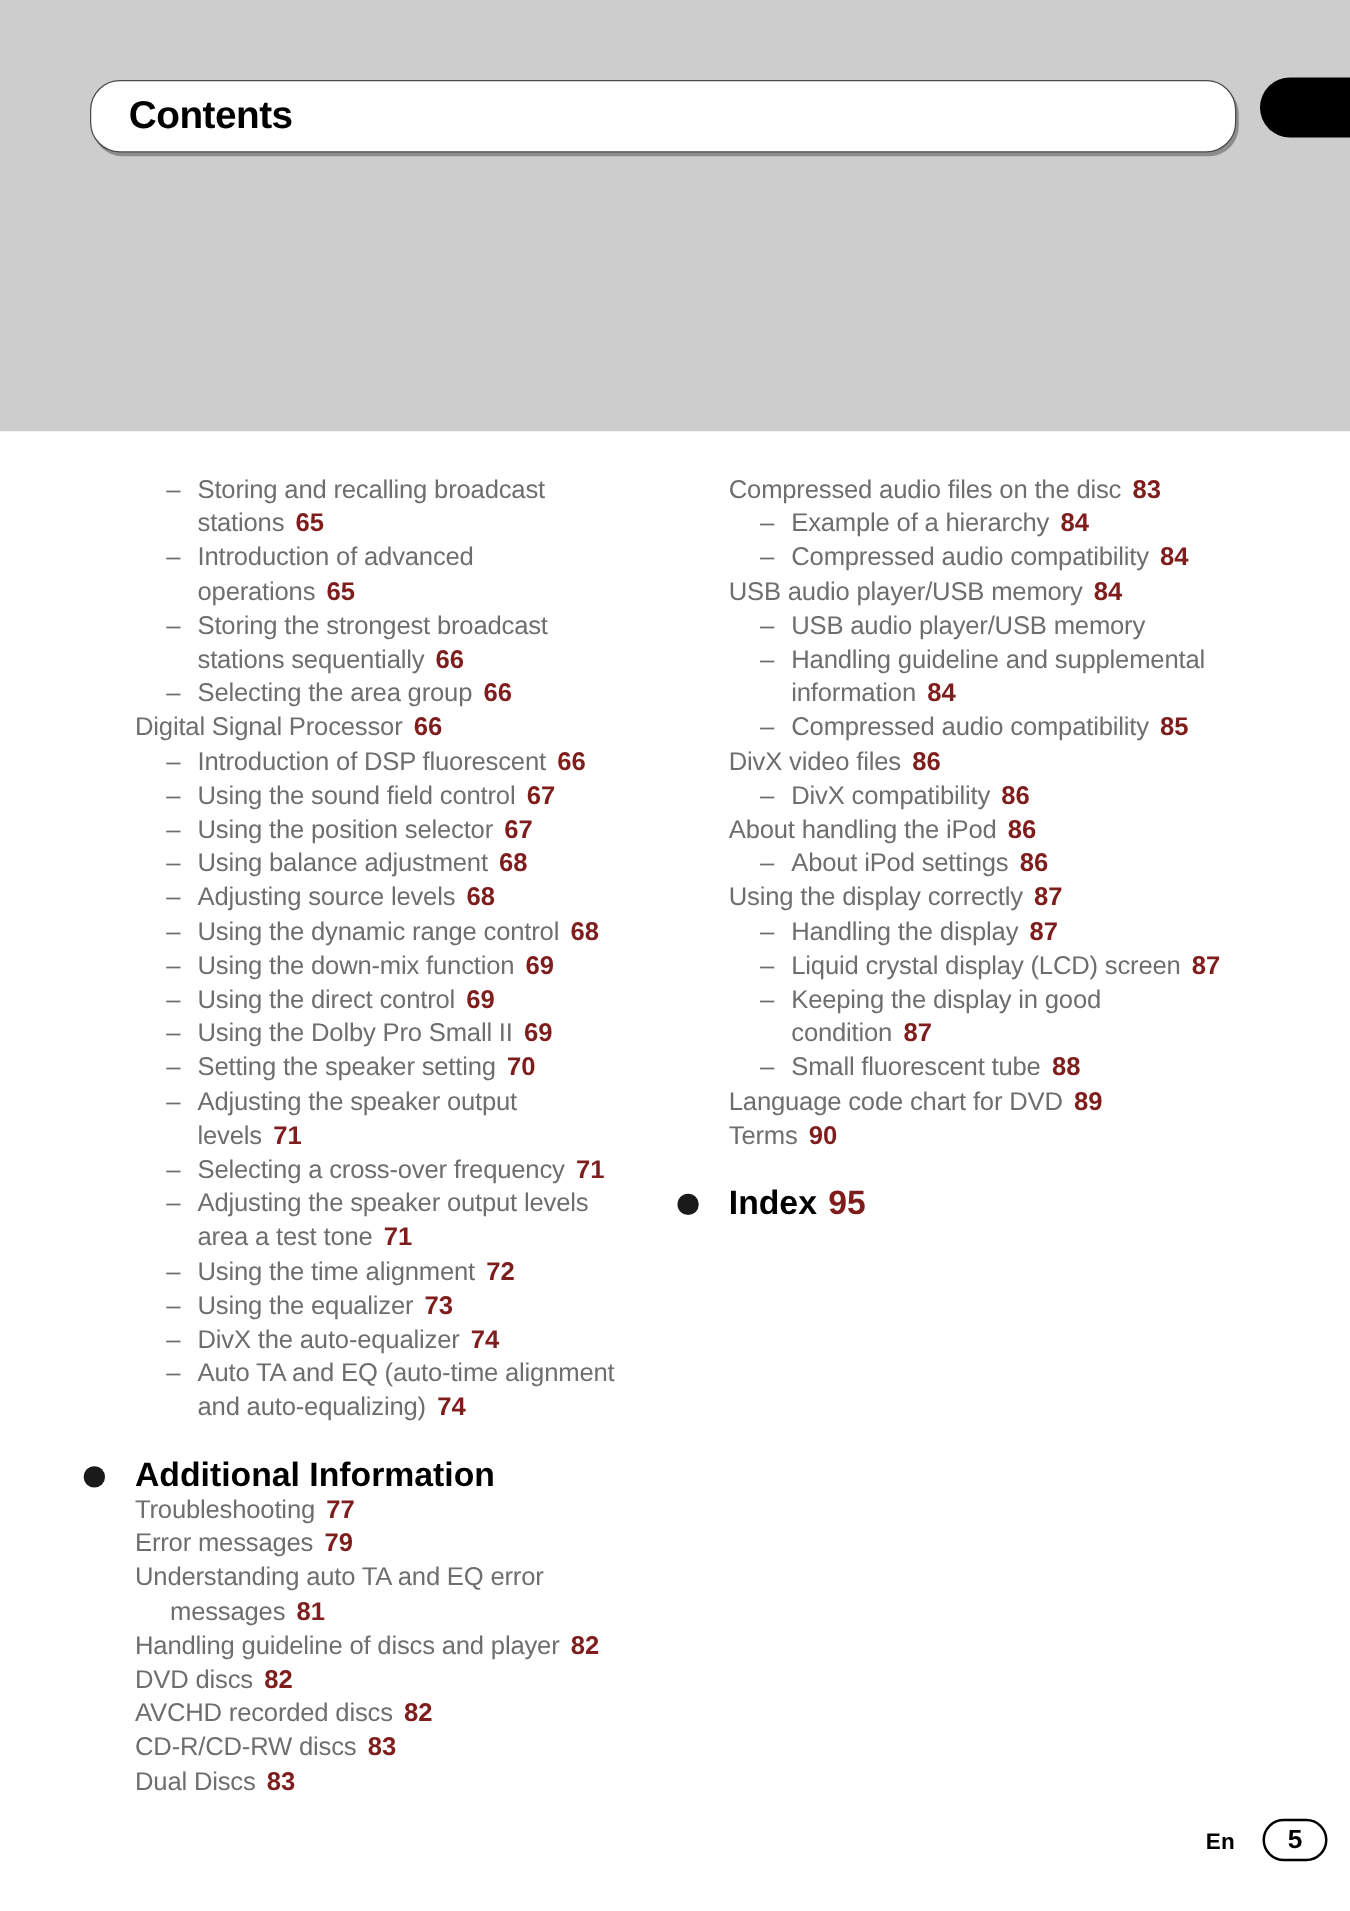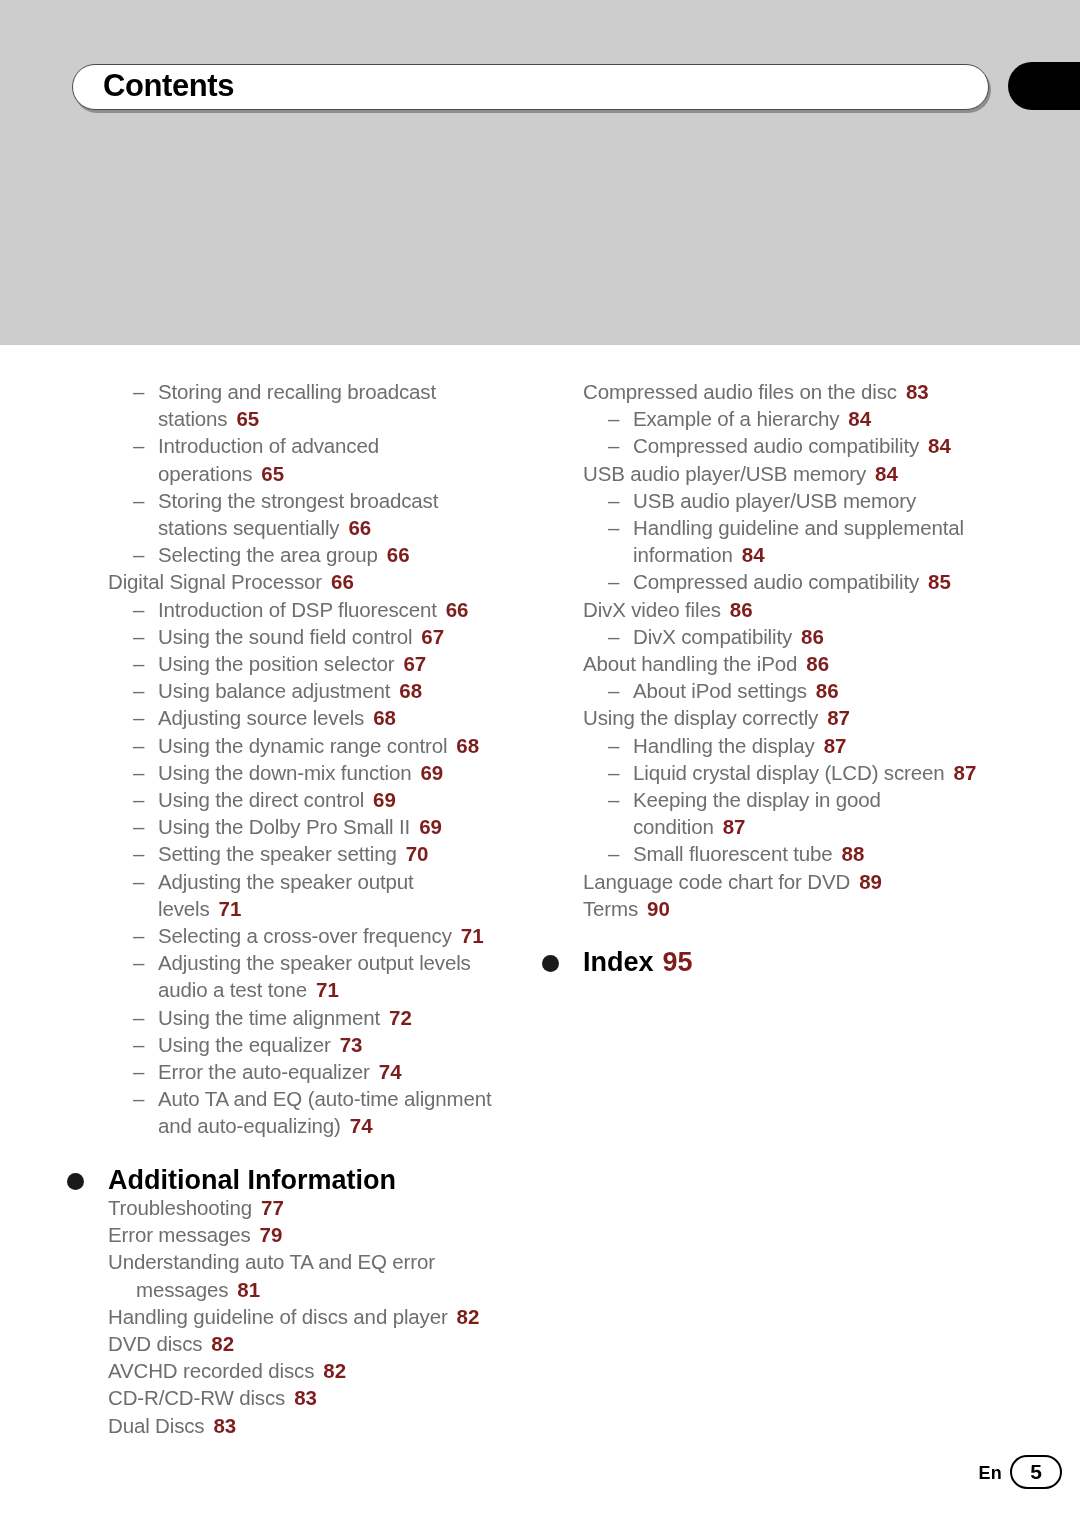--- a/index.html
+++ b/index.html
@@ -24,21 +24,21 @@
     width: 1080px;
     height: 345px;
     background: #cdcdcd;
   }
 
   .title-pill {
     position: absolute;
     left: 72px;
     top: 64px;
     width: 917px;
-    height: 46px;
+    height: 58px;
     background: #ffffff;
     border: 1.5px solid #4a4a4a;
     border-radius: 24px;
     box-sizing: border-box;
     box-shadow: 2px 3px 0 rgba(90,90,90,0.55);
   }
 
   .title-text {
     position: absolute;
     left: 30px;
@@ -135,21 +135,21 @@
   
   .footer {
     position: absolute;
     left: 0;
     top: 1455px;
     width: 1080px;
     height: 44px;
   }
   .footer-lang {
     position: absolute;
-    right: 78px;
+    right: 92px;
     top: 8px;
     font-size: 18px;
     font-weight: bold;
     color: #000000;
     letter-spacing: 0.2px;
   }
   .page-badge {
     position: absolute;
     right: 18px;
     top: 0;
@@ -194,24 +194,24 @@
         <div class="entry lvl2"><span class="dash">–</span><span>Adjusting source levels</span><span class="pg">68</span></div>
         <div class="entry lvl2"><span class="dash">–</span><span>Using the dynamic range control</span><span class="pg">68</span></div>
         <div class="entry lvl2"><span class="dash">–</span><span>Using the down-mix function</span><span class="pg">69</span></div>
         <div class="entry lvl2"><span class="dash">–</span><span>Using the direct control</span><span class="pg">69</span></div>
         <div class="entry lvl2"><span class="dash">–</span><span>Using the Dolby Pro Small II</span><span class="pg">69</span></div>
         <div class="entry lvl2"><span class="dash">–</span><span>Setting the speaker setting</span><span class="pg">70</span></div>
         <div class="entry lvl2"><span class="dash">–</span><span>Adjusting the speaker output</span></div>
         <div class="entry lvl2"><span>levels</span><span class="pg">71</span></div>
         <div class="entry lvl2"><span class="dash">–</span><span>Selecting a cross-over frequency</span><span class="pg">71</span></div>
         <div class="entry lvl2"><span class="dash">–</span><span>Adjusting the speaker output levels</span></div>
-        <div class="entry lvl2"><span>audio a test tone</span><span class="pg">71</span></div>
+        <div class="entry lvl2"><span>area a test tone</span><span class="pg">71</span></div>
         <div class="entry lvl2"><span class="dash">–</span><span>Using the time alignment</span><span class="pg">72</span></div>
         <div class="entry lvl2"><span class="dash">–</span><span>Using the equalizer</span><span class="pg">73</span></div>
-        <div class="entry lvl2"><span class="dash">–</span><span>Error the auto-equalizer</span><span class="pg">74</span></div>
+        <div class="entry lvl2"><span class="dash">–</span><span>DivX the auto-equalizer</span><span class="pg">74</span></div>
         <div class="entry lvl2"><span class="dash">–</span><span>Auto TA and EQ (auto-time alignment</span></div>
         <div class="entry lvl2"><span>and auto-equalizing)</span><span class="pg">74</span></div>
       </div>
 
     <div class="section-head">
       <span class="bullet"></span><span>Additional Information</span>
     </div>
     <div id="left-section-list">
         <div class="entry lvl1"><span>Troubleshooting</span><span class="pg">77</span></div>
         <div class="entry lvl1"><span>Error messages</span><span class="pg">79</span></div>

